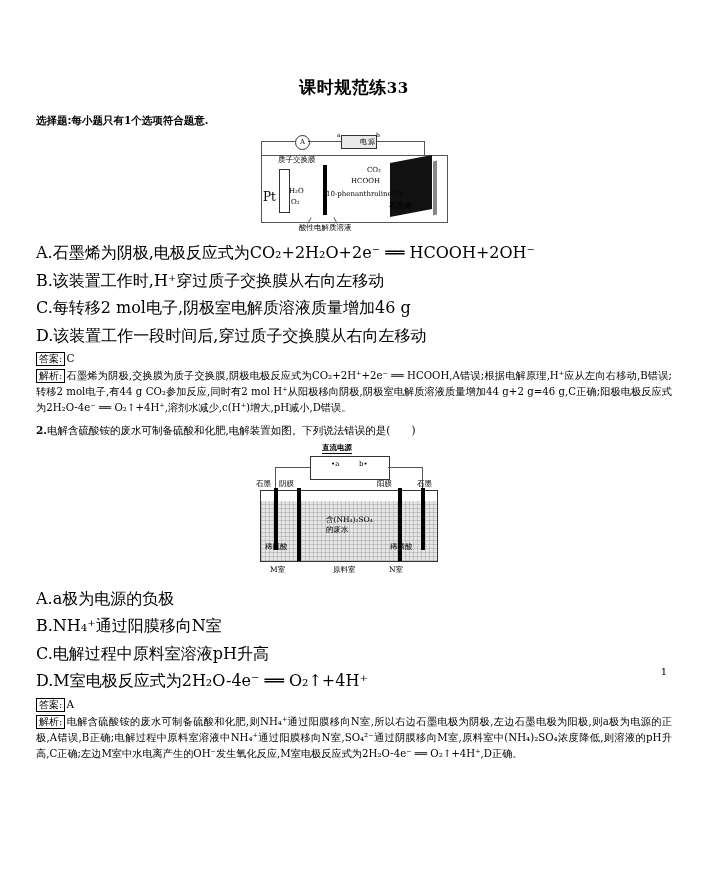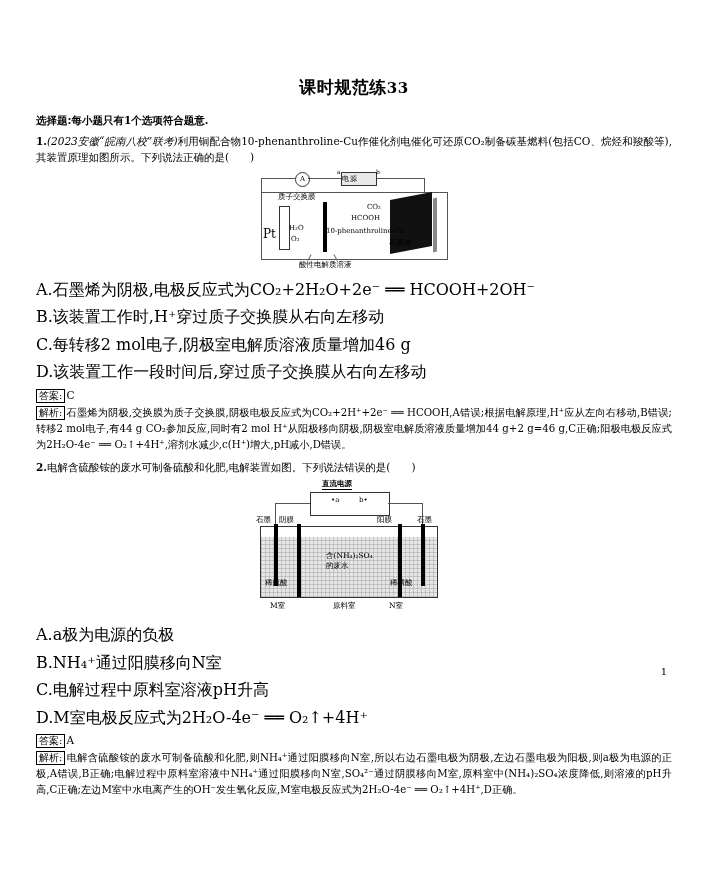--- a/index.html
+++ b/index.html
@@ -108,21 +108,21 @@
     text-align: center;
   }
   .fig1 .psu {
     position: absolute;
     left: 94px; top: 2px;
     width: 34px; height: 12px;
     border: 1px solid #333;
     background: #e9e9e9;
     font-size: 7px;
     line-height: 12px;
-    text-align: left;
+    text-align: right;
     letter-spacing: 1px;
   }
   .fig1 .term {
     position: absolute;
     font-size: 6px;
     top: -2px;
   }
   .fig1 .membrane {
     position: absolute;
     left: 76px; top: 32px;
@@ -231,21 +231,20 @@
 <div class="page">
   <div class="content">
 
     <h1 class="title">
       <span>课时规范练</span><span class="num">33</span>
     </h1>
 
     <p class="lead">选择题:每小题只有1个选项符合题意.</p>
 
     <div class="q-block">
-      <p class="q-stem"><span class="qnum">1.</span><span class="src">(2023安徽“皖南八校”联考)</span><span>利用铜配合物10-phenanthroline-Cu作催化剂电催化可还原CO₂制备碳基燃料(包括CO、烷烃和羧酸等),其装置原理如图所示。下列说法正确的是(　　)</span></p>
 
       <div class="fig1">
 
         <div class="wire" style="left:14px; top:8px; width:34px; height:1px;"></div>
         <div class="wire" style="left:61px; top:8px; width:33px; height:1px;"></div>
         <div class="wire" style="left:128px; top:8px; width:50px; height:1px;"></div>
         <div class="wire" style="left:14px; top:8px; width:1px; height:30px;"></div>
         <div class="wire" style="left:177px; top:8px; width:1px; height:22px;"></div>
         <div class="wire" style="left:14px; top:37px; width:23px; height:1px;"></div>
 

